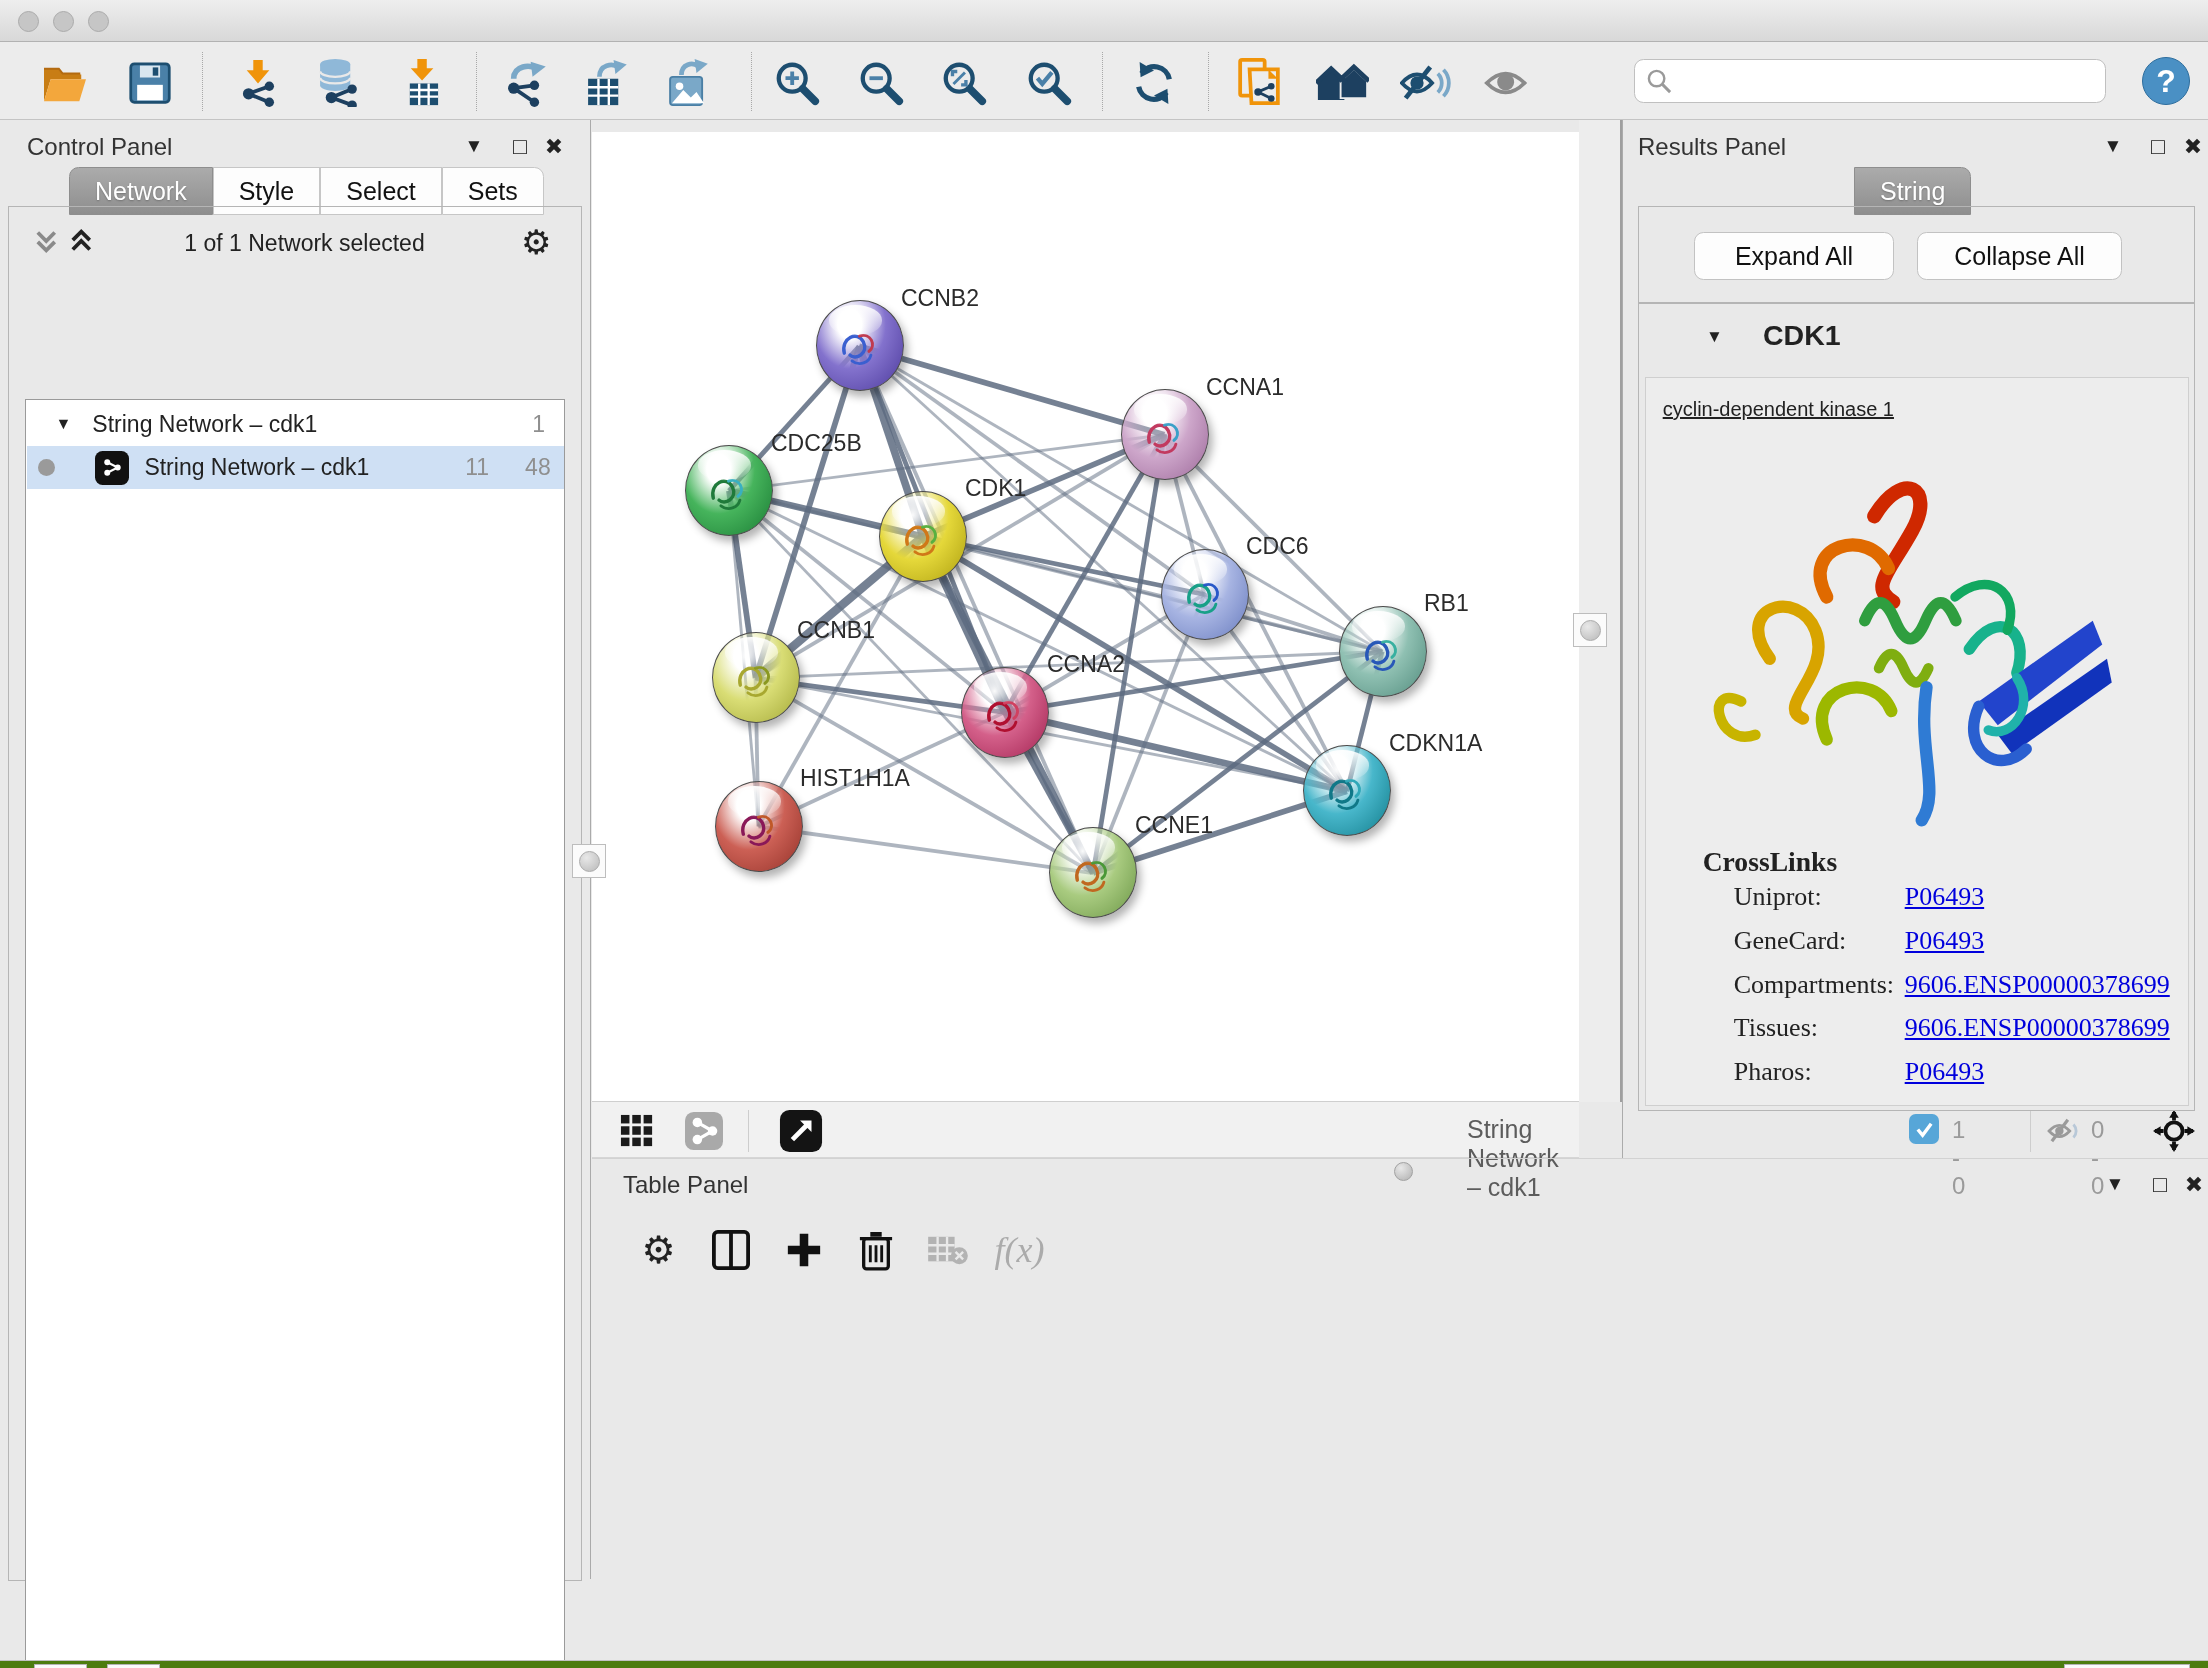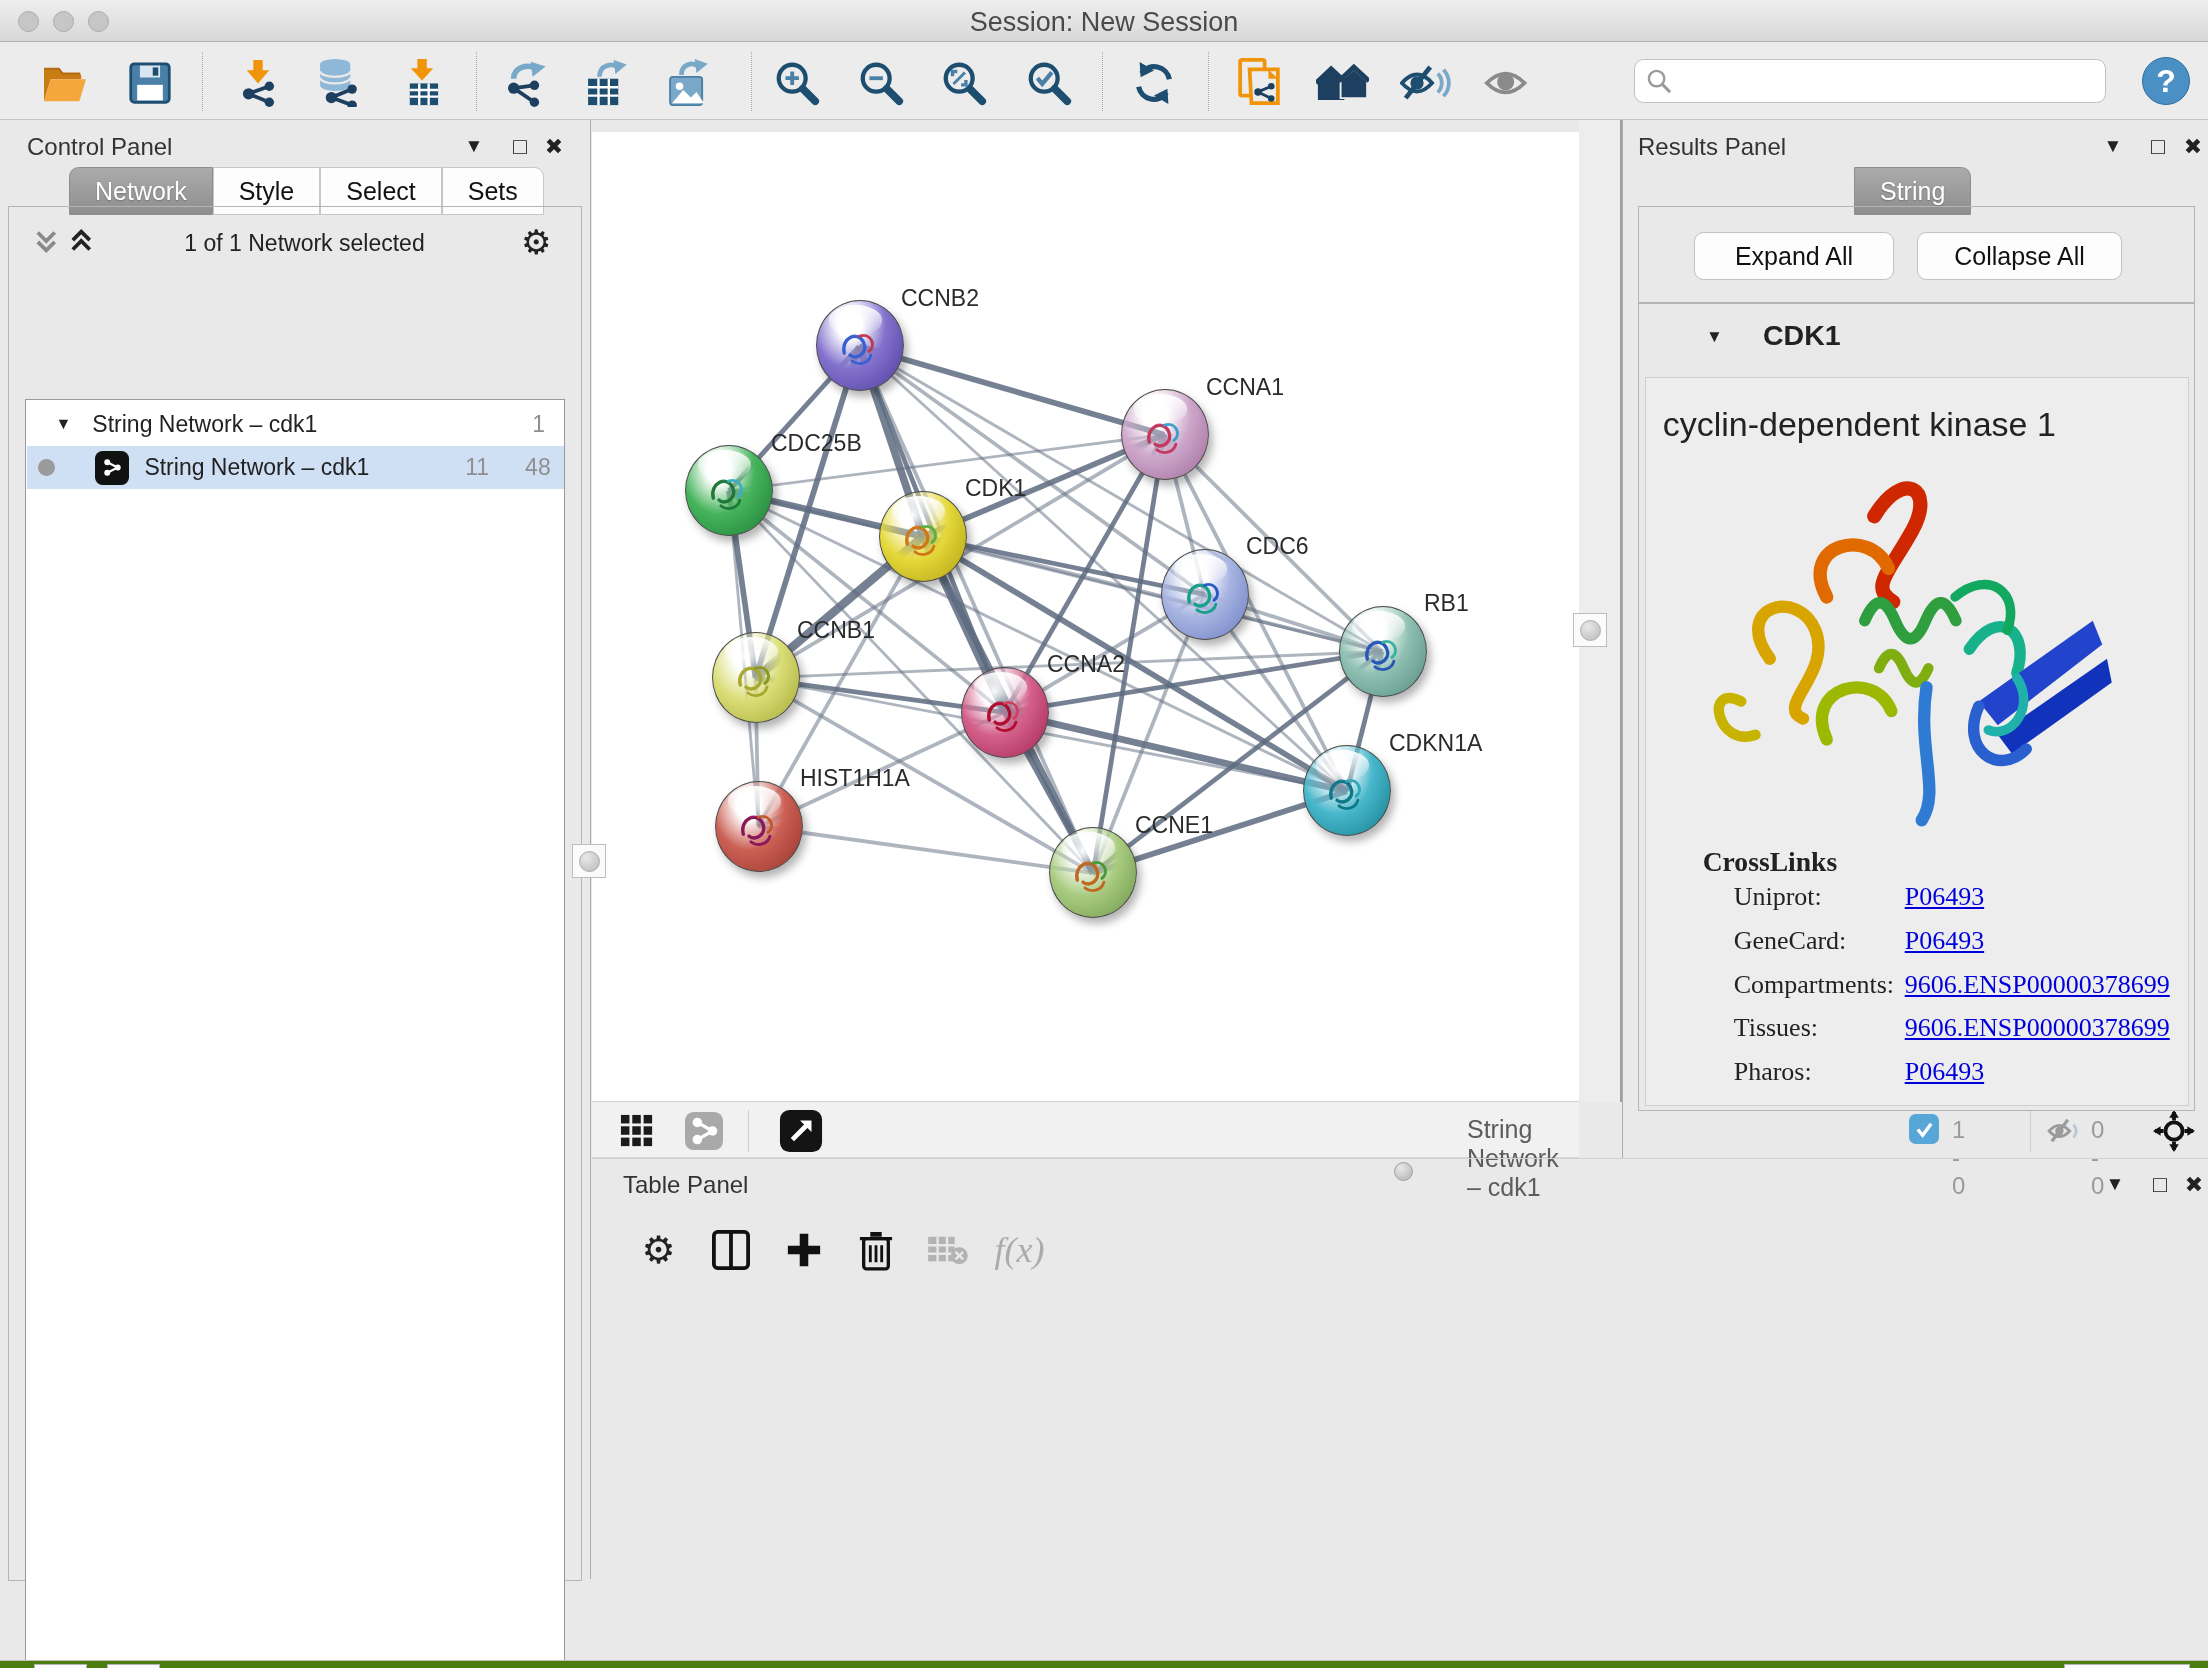--- a/index.html
+++ b/index.html
@@ -103,21 +103,20 @@
 </style>
 </head>
 <body>
 
 <div class="window">
 
   <div class="abs titlebar">
     <span class="tl" style="left:18px"></span>
     <span class="tl" style="left:53px"></span>
     <span class="tl" style="left:88px"></span>
-    <div class="title-text">Session: New Session</div>
   </div>
 
   <div class="abs toolbar">
     <div class="tb" style="left:36px">
       <svg width="48" height="42" viewBox="0 0 50 44">
           <path d="M3 6h16l4 5h18v6H3z" fill="#b36a10"></path>
           <path d="M3 41V8h15l4 5h20v5H10L3 41z" fill="#c87d14"></path>
           <path d="M10 18h37l-7 23H3z" fill="#f3a73c"></path>
         </svg>
     </div>
@@ -581,21 +580,21 @@
     <div class="abs rp-box1" style="left:15px;top:86px;">
       <div class="btn" style="left:55px;top:25px;width:200px;">Expand All</div>
       <div class="btn" style="left:278px;top:25px;width:205px;">Collapse All</div>
     </div>
 
     <div class="abs rp-box2" style="left:15px;top:183px;">
       <span class="abs" style="left:67px;top:23px;font-size:17px;">▼</span>
       <div class="abs" style="left:124px;top:15px;font-size:28.5px;font-weight:bold;">CDK1</div>
 
       <div class="rp-inner">
-        <div class="abs" style="left:17px;top:27px;font-size:34px;">cyclin-dependent kinase 1</div>
+        <div class="abs" style="left:17px;top:20px;font-size:20px;text-decoration:underline;">cyclin-dependent kinase 1</div>
 
         <svg class="abs" style="left:38px;top:86px;" width="447" height="380" viewBox="0 0 470 400">
           <g fill="none" stroke-linecap="round">
             <path d="M200 55 C230 5 265 25 240 70 S195 130 220 145" stroke="#cf2800" stroke-width="15"></path>
             <path d="M150 140 C120 85 195 65 215 110" stroke="#e06a00" stroke-width="14"></path>
             <path d="M90 205 C50 150 120 130 138 175 S95 255 125 268" stroke="#d8a400" stroke-width="13"></path>
             <path d="M60 250 C20 230 35 300 75 285" stroke="#c8b400" stroke-width="11"></path>
             <path d="M150 290 C125 235 200 215 218 260" stroke="#9cb800" stroke-width="13"></path>
             <path d="M190 165 q16 -38 32 0 q16 38 32 0 q16 -38 32 0" stroke="#2f9e3f" stroke-width="12"></path>
             <path d="M205 215 q13 -30 26 0 q13 30 26 0" stroke="#7fae10" stroke-width="11"></path>

